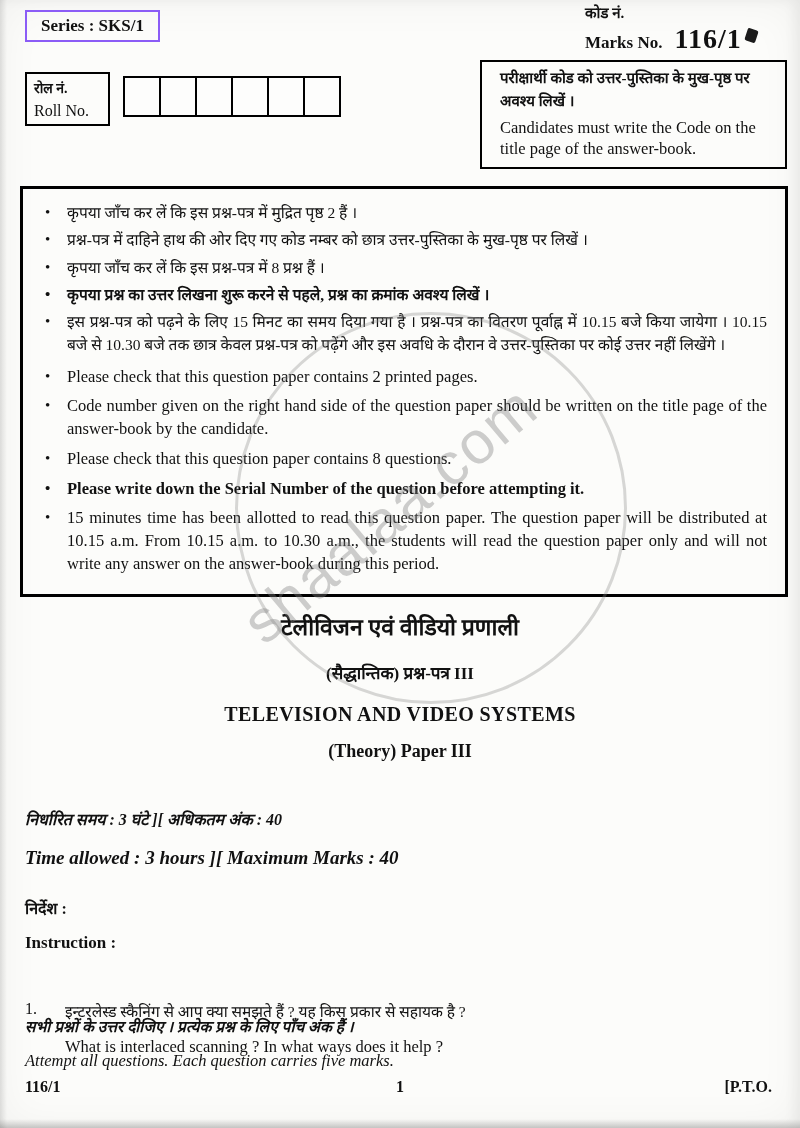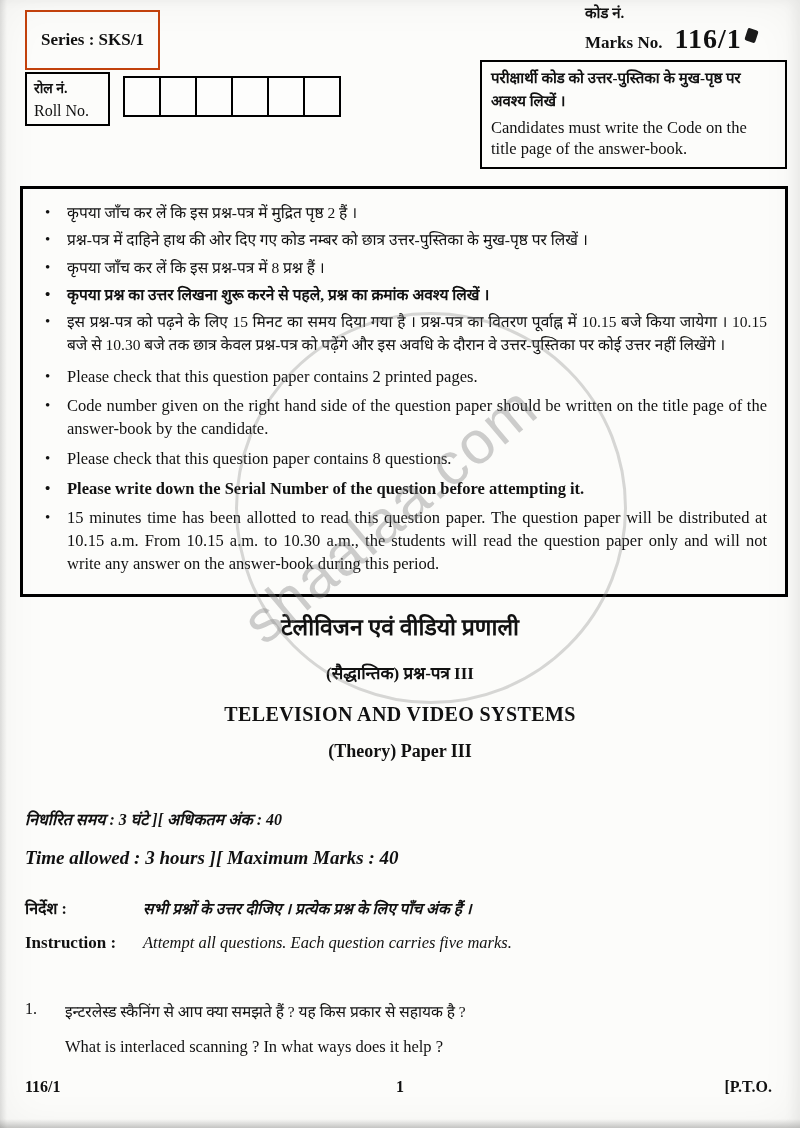--- a/index.html
+++ b/index.html
@@ -17,38 +17,38 @@
     box-shadow: inset 0 0 45px rgba(0,0,0,0.05), inset -6px 0 12px rgba(0,0,0,0.05);
   }
   .scan-edge-bottom { position:absolute; bottom:0; left:0; width:100%; height:9px;
     background:linear-gradient(to top, rgba(40,40,40,0.22), rgba(0,0,0,0)); }
   .scan-edge-left { position:absolute; top:0; left:0; width:7px; height:100%;
     background:linear-gradient(to right, rgba(40,40,40,0.12), rgba(0,0,0,0)); }
   .scan-mark { position:absolute; left:746px; top:29px; width:11px; height:13px;
     background:#1b1b1b; transform:rotate(18deg); border-radius:2px; }
 
   
-  .series-box { position:absolute; left:25px; top:10px; border:2px solid #c2410c;
-    padding:18px 14px; font-weight:bold; font-size:17px; white-space:nowrap; }
+  .series-box { position:absolute; left:25px; top:10px; border:2px solid #8b5cf6;
+    padding:4px 14px; font-weight:bold; font-size:17px; white-space:nowrap; }
   .code-area { position:absolute; left:585px; top:2px; width:205px; }
   .code-hi { font-weight:bold; font-size:15px; }
   .code-row { display:flex; align-items:baseline; gap:12px; margin-top:1px; }
   .code-en { font-weight:bold; font-size:17px; white-space:nowrap; }
   .code-value { font-weight:bold; font-size:28px; letter-spacing:1px; }
 
   .roll-area { position:absolute; left:25px; top:72px; display:flex; align-items:flex-start;gap:8px; }
   .roll-label-box { border:2px solid #000; width:85px; height:54px; padding:4px 7px; }
   .roll-hi { font-weight:bold; font-size:14px; }
   .roll-en { font-weight:normal; font-size:16px; margin-top:5px; }
   .roll-cells { display:flex; margin-left:5px; margin-top:4px; }
   .roll-cell { width:38px; height:41px; border:2px solid #000; margin-left:-2px; background:#fdfdfc; }
   .roll-cell:first-child { margin-left:0; }
 
   .notice-box { position:absolute; left:480px; top:60px; width:307px;
-    border:2px solid #000; padding:5px 9px 7px 9px; }
+    border:2px solid #000; padding:5px 9px 7px 18px; }
   .notice-hi { font-weight:bold; font-size:15px; line-height:1.55; }
   .notice-en { font-size:16.5px; line-height:1.32; margin-top:3px; text-align:left; }
 
   
   .main-box { position:absolute; left:20px; top:186px; width:768px; height:411px;
     border:3px solid #000; padding:12px 18px 10px 12px; overflow:hidden; }
   .inst-list { list-style:none; }
   .inst-list li { position:relative; padding-left:32px; text-align:justify; }
   .inst-list.hi li { font-size:15.5px; line-height:1.5; margin-bottom:4px; }
   .inst-list.en li { font-size:16.5px; line-height:1.38; margin-bottom:7px; }
@@ -63,21 +63,21 @@
   .title-en { top:703px; font-size:20px; letter-spacing:0.4px; }
   .title-en-sub { top:741px; font-size:18px; }
 
   
   .meta-row { position:absolute; left:25px; right:25px; display:flex;
     font-weight:bold; font-style:italic; }
   .meta-row.hi { top:808px; font-size:16px; }
   .meta-row.en { top:847px; font-size:19px; }
 
   
-  .dir-row { position:absolute; left:25px; right:25px; display:flex; }
+  .dir-row { position:absolute; left:25px; right:25px; display:flex;flex-direction:column; }
   .dir-row.hi { top:897px; }
   .dir-row.en { top:933px; }
   .dir-label { font-weight:bold; width:118px; flex:0 0 118px; font-size:16px; }
   .dir-row.en .dir-label { font-size:17px; }
   .dir-text-hi { font-weight:bold; font-style:italic; font-size:15.5px; }
   .dir-text-en { font-style:italic; font-size:16.5px; }
 
   
   .question { position:absolute; left:25px; right:25px; top:1000px; }
   .q-row { display:flex; }

